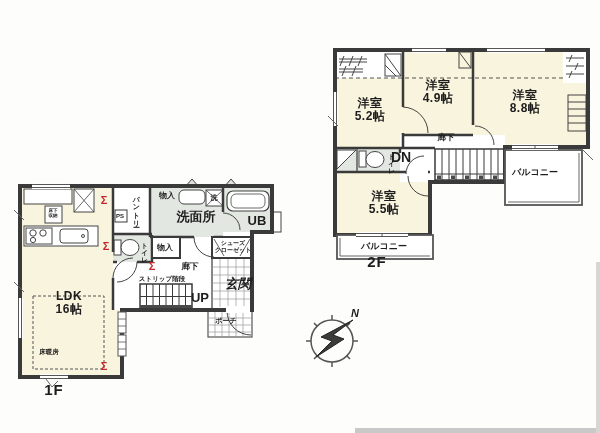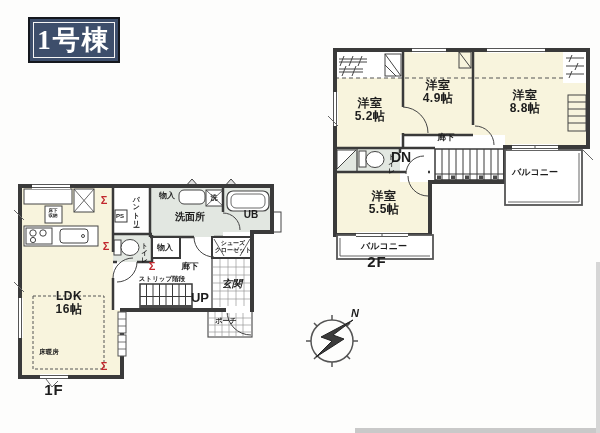--- a/index.html
+++ b/index.html
@@ -15,21 +15,21 @@
          font-weight:700;font-size:27px;letter-spacing:2px;line-height:1;}
   
   .lbl{position:absolute;transform:translate(-50%,-50%);white-space:nowrap;color:#1d1d1d;
        text-align:center;line-height:1.12;}
   .room{font-weight:700;font-size:12px;letter-spacing:0.5px;}
   .room .l2{display:block;}
   .sm{font-weight:700;font-size:8px;}
   .xs{font-weight:700;font-size:6px;}
   .xxs{font-weight:700;font-size:4.5px;line-height:1.1;}
   .xxs span{display:block;}
-  .mid{font-weight:700;font-size:10px;}
+  .mid{font-weight:700;font-size:13px;margin-left:6px;}
   .big{font-weight:700;font-size:15px;letter-spacing:1px;}
   .v{writing-mode:vertical-rl;text-orientation:upright;font-weight:700;font-size:7px;letter-spacing:0;}
   .sigma{color:#c1272d;font-weight:700;font-size:11px;}
   .north{font-weight:700;font-style:italic;font-size:11px;}
   .twoline .l2{display:block;}
 </style>
 </head>
 <body>
 
 <div class="stage">
@@ -236,37 +236,32 @@
     <g>
       <circle cx="332" cy="341" r="21" fill="none" stroke="#555" stroke-width="1.5"></circle>
       <path d="M332,315V320M332,362V367M306,341H311M353,341H358M314,323l3.5,3.5M346.5,355.5l3.5,3.5M314,359l3.5,-3.5M346.5,326.5l3.5,-3.5" stroke="#555" stroke-width="1.5" fill="none"></path>
       <polygon points="353,320 321,337 332,341 316,357 344,339 333,335" fill="#3b3b3b" stroke="#222" stroke-width="1"></polygon>
     </g>
 
     <rect x="355" y="428" width="245" height="5" fill="#c9c9c9"></rect>
     <rect x="596" y="262" width="4" height="171" fill="#d6d6d6"></rect>
   </svg>
 
-  <div class="badge">
-    <div class="badge-inner">
-      <span class="badge-text">1号棟</span>
-    </div>
-  </div>
 
   <div class="lbl room twoline" style="left:69px;top:303px;">
     <span class="l1">LDK</span>
     <span class="l2">16帖</span>
   </div>
   <div class="lbl xs" style="left:49px;top:352px;font-size:6.5px;">床暖房</div>
   <div class="lbl v" style="left:136px;top:207px;">パントリー</div>
   <div class="lbl xs" style="left:120px;top:216px;">PS</div>
   <div class="lbl sm" style="left:167px;top:196px;">物入</div>
   <div class="lbl mid" style="left:190px;top:217px;">洗面所</div>
   <div class="lbl xs" style="left:214px;top:198px;font-size:7px;">洗</div>
-  <div class="lbl mid" style="left:251px;top:215px;">UB</div>
+  <div class="lbl mid" style="left:251px;top:221px;">UB</div>
   <div class="lbl v" style="left:145px;top:249px;font-size:6.5px;">トイレ</div>
   <div class="lbl sm" style="left:165px;top:248px;">物入</div>
   <div class="lbl sm" style="left:190px;top:267px;font-size:8.5px;">廊下</div>
   <div class="lbl xs" style="left:162px;top:279px;font-size:6.5px;">ストリップ階段</div>
   <div class="lbl sm" style="left:200px;top:298px;font-size:13px;">UP</div>
   <div class="lbl xs twoline" style="left:233px;top:247px;">
     <span class="l1">シューズ</span>
     <span class="l2">クローゼット</span>
   </div>
   <div class="lbl mid" style="left:232px;top:284px;font-style:italic;">玄関</div>

